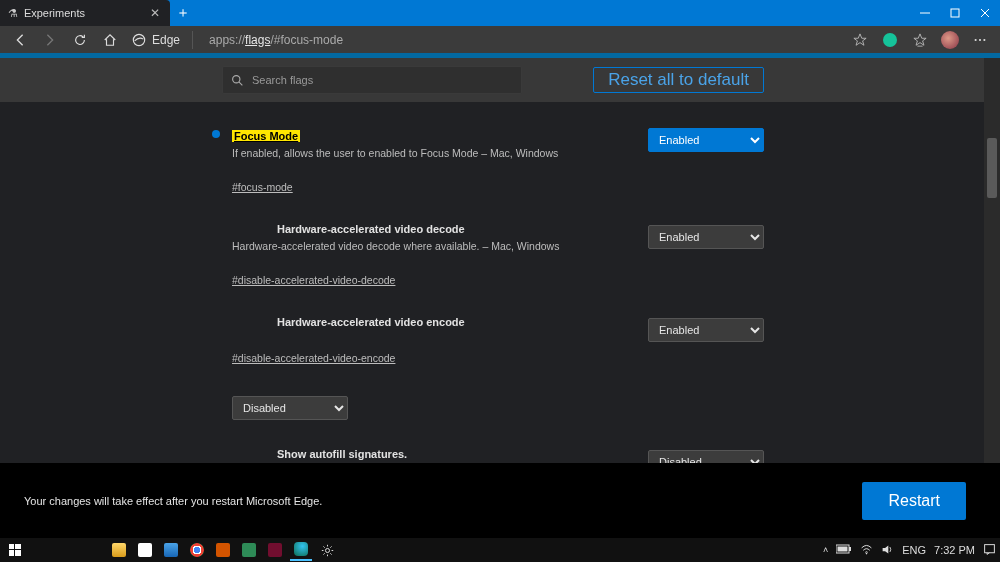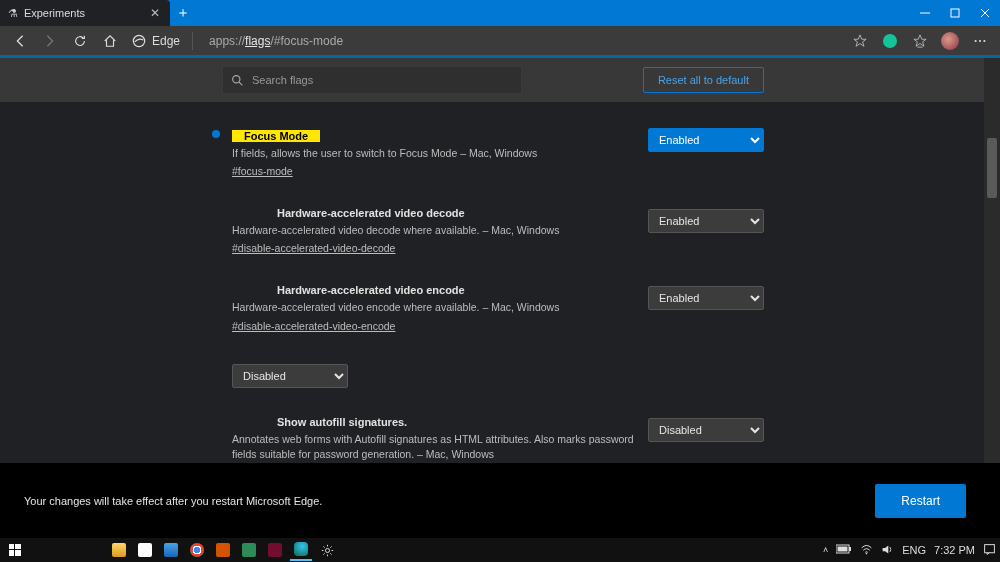--- a/index.html
+++ b/index.html
@@ -11,21 +11,21 @@
   .tab { height: 26px; background: #202124; display: flex; align-items: center; gap: 6px; padding: 0 10px 0 8px; min-width: 170px; color: #ddd; font-size: 11px; border-top-left-radius: 0; border-top-right-radius: 4px; }
   .tab .favicon { font-size: 11px; color: #ccc; }
   .tab .title { flex: 1; white-space: nowrap; overflow: hidden; text-overflow: ellipsis; }
   .tab .close-x { font-size: 12px; color: #bbb; cursor: pointer; }
   .newtab { width: 26px; height: 26px; display: flex; align-items: center; justify-content: center; color: #fff; cursor: pointer; font-size: 14px; }
   .titlebar-spacer { flex: 1; }
   .winbtns { display: flex; }
   .winbtn { width: 30px; height: 26px; display: flex; align-items: center; justify-content: center; color: #fff; cursor: pointer; font-size: 10px; }
 
   
-  .toolbar { height: 32px; background: #3b3b3b; display: flex; align-items: center; padding: 0 6px; gap: 2px; border-bottom: 3px solid #0369a1; }
+  .toolbar { height: 32px; background: #3b3b3b; display: flex; align-items: center; padding: 0 6px; gap: 2px; border-bottom: 5px solid #0369a1; }
   .tbtn { width: 28px; height: 28px; display: flex; align-items: center; justify-content: center; color: #ddd; cursor: pointer; border-radius: 2px; font-size: 14px; }
   .tbtn.dis { color: #777; cursor: default; }
   .appid { display: flex; align-items: center; gap: 6px; color: #ddd; font-size: 12px; margin: 0 4px 0 6px; }
   .appid-split { width: 1px; height: 18px; background: #555; margin: 0 6px; }
   .urlbox { flex: 1; display: flex; align-items: center; height: 24px; background: #3b3b3b; color: #aaa; font-size: 12px; padding: 0 4px; }
   .urlbox .seg-strong { color: #e6e6e6; text-decoration: underline; }
   .toolbar-right { display: flex; align-items: center; gap: 2px; margin-left: 6px; }
   .grammarly { width: 14px; height: 14px; border-radius: 50%; background: #15c39a; }
   .avatar { width: 18px; height: 18px; border-radius: 50%; background: radial-gradient(circle at 40% 40%, #d98, #834); }
 
@@ -33,40 +33,40 @@
   .content-wrap { flex: 1; display: flex; background: #202124; position: relative; }
   .content { flex: 1; overflow: hidden; }
   .scrollbar { width: 16px; background: #2b2b2b; position: relative; }
   .scroll-thumb { position: absolute; top: 80px; left: 3px; width: 10px; height: 60px; background: #5a5a5a; border-radius: 2px; }
 
   
   .toprow { height: 44px; display: flex; align-items: center; padding: 0 220px 0 222px; gap: 12px; justify-content: space-between; background: #383838; }
   .searchbox { display: flex; align-items: center; background: #2f2f2f; height: 28px; width: 300px; border-radius: 2px; padding: 0 8px; gap: 8px; color: #aaa; font-size: 11px; border: 1px solid #3a3a3a; }
   .searchbox input { flex: 1; background: transparent; border: none; outline: none; color: #ddd; font-size: 11px; }
   .searchbox input::placeholder { color: #999; }
-  .resetbtn { height: 26px; padding: 0 14px; border: 1px solid #0078d4; color: #4aa3e8; font-size: 11px; display: flex; align-items: center; border-radius: 2px; background: transparent; cursor: pointer; }
+  .resetbtn { height: 26px; padding: 0 14px; border: 1px solid #0078d4; color: #4aa3e8; font-size: 17px; display: flex; align-items: center; border-radius: 2px; background: transparent; cursor: pointer; }
 
   
   .flags { padding: 14px 220px 0 212px; }
   .flag { display: flex; align-items: flex-start; gap: 12px; padding: 10px 0 18px; position: relative; }
   .flag .dot { width: 8px; height: 8px; border-radius: 50%; background: #0078d4; margin-top: 4px; flex-shrink: 0; visibility: hidden; }
   .flag.modified .dot { visibility: visible; }
   .flag .body { flex: 1; min-width: 0; }
   .flag .name { font-size: 11px; font-weight: 600; color: #e2e2e2; margin-bottom: 4px; padding-left: 45px; }
-  .flag .name.hl { background: #ffe600; color: #000; display: inline-block; padding: 0 12px; }
+  .flag .name.hl { background: #ffe600; color: #000; display: inline-block; padding: 0 2px; text-decoration: underline; }
   .flag .desc { font-size: 10.5px; color: #bdbdbd; line-height: 1.45; }
-  .flag .hash { font-size: 10.5px; color: #bdbdbd; text-decoration: underline; margin-top: 4px; display: inline-block; cursor: pointer; }
+  .flag .hash { font-size: 10.5px; color: #bdbdbd; text-decoration: underline; margin-top: 20px; display: inline-block; cursor: pointer; }
   .flag .sel { width: 116px; flex-shrink: 0; margin-top: 2px; }
   .flag select { width: 100%; height: 24px; background: #3c3c3c; color: #e6e6e6; border: 1px solid #555; font-size: 11px; padding: 0 6px; border-radius: 2px; cursor: pointer; }
   .flag.modified select { background: #0078d4; border-color: #0078d4; color: #fff; }
 
   
   .relaunch { position: absolute; left: 0; right: 0; bottom: 24px; height: 74px; background: #000000; display: flex; align-items: center; justify-content: space-between; padding: 0 34px 0 24px; box-shadow: 0 -1px 0 #000; }
   .relaunch-msg { font-size: 11px; color: #e4e4e4; }
-  .restart-btn { background: #0078d4; color: #fff; border: none; font-size: 12px; padding: 10px 26px; border-radius: 2px; cursor: pointer; }
+  .restart-btn { background: #0078d4; color: #fff; border: none; font-size: 16px; padding: 10px 26px; border-radius: 2px; cursor: pointer; }
 
   
   .taskbar { position: absolute; left: 0; right: 0; bottom: 0; height: 24px; background: #111; display: flex; align-items: center; padding: 0 4px; color: #ddd; font-size: 11px; }
   .taskbar .tb-icons { display: flex; align-items: center; gap: 4px; }
   .taskbar .tb-btn { width: 22px; height: 22px; display: flex; align-items: center; justify-content: center; cursor: pointer; font-size: 12px; }
   .taskbar .tb-btn.active { border-bottom: 2px solid #4cc2ff; }
   .taskbar .tb-right { margin-left: auto; display: flex; align-items: center; gap: 8px; }
   .tb-app { width: 14px; height: 14px; border-radius: 2px; }
   .app-explorer { background: linear-gradient(#ffd76a, #d89b1a); }
   .app-store { background: #fff; position: relative; }
@@ -181,31 +181,31 @@
               <path d="M10 10 L14 14" stroke="#aaa" stroke-width="1.4"></path>
             </svg>
           <input type="text" placeholder="Search flags" style="">
         </div>
         <button class="resetbtn">Reset all to default</button>
       </div>
 
       <div class="flags" id="flags-host">
           <div class="flag modified">
             <div class="dot"></div>
-            <div class="body"><div class="name hl">Focus Mode</div><div class="desc">If fields, allows the user to switch to Focus Mode – Mac, Windows</div><a class="hash">#focus-mode</a></div>
+            <div class="body"><div class="name hl">Focus Mode</div><div class="desc">If enabled, allows the user to enabled to Focus Mode – Mac, Windows</div><a class="hash">#focus-mode</a></div>
             <div class="sel"><select><option>Default</option><option selected="">Enabled</option><option>Disabled</option></select></div>
           </div>
           <div class="flag">
             <div class="dot"></div>
             <div class="body"><div class="name">Hardware-accelerated video decode</div><div class="desc">Hardware-accelerated video decode where available. – Mac, Windows</div><a class="hash">#disable-accelerated-video-decode</a></div>
             <div class="sel"><select><option>Default</option><option selected="">Enabled</option><option>Disabled</option></select></div>
           </div>
           <div class="flag">
             <div class="dot"></div>
-            <div class="body"><div class="name">Hardware-accelerated video encode</div><div class="desc">Hardware-accelerated video encode where available. – Mac, Windows</div><a class="hash">#disable-accelerated-video-encode</a></div>
+            <div class="body"><div class="name">Hardware-accelerated video encode</div><a class="hash">#disable-accelerated-video-encode</a></div>
             <div class="sel"><select><option>Default</option><option selected="">Enabled</option><option>Disabled</option></select></div>
           </div>
           <div class="flag">
             <div class="dot"></div>
             <div class="sel"><select><option>Default</option><option>Enabled</option><option selected="">Disabled</option></select></div>
           </div>
           <div class="flag">
             <div class="dot"></div>
             <div class="body"><div class="name">Show autofill signatures.</div><div class="desc">Annotates web forms with Autofill signatures as HTML attributes. Also marks password fields suitable for password generation. – Mac, Windows</div><a class="hash">#enable-show-autofill-signatures</a></div>
             <div class="sel"><select><option>Default</option><option>Enabled</option><option selected="">Disabled</option></select></div>

